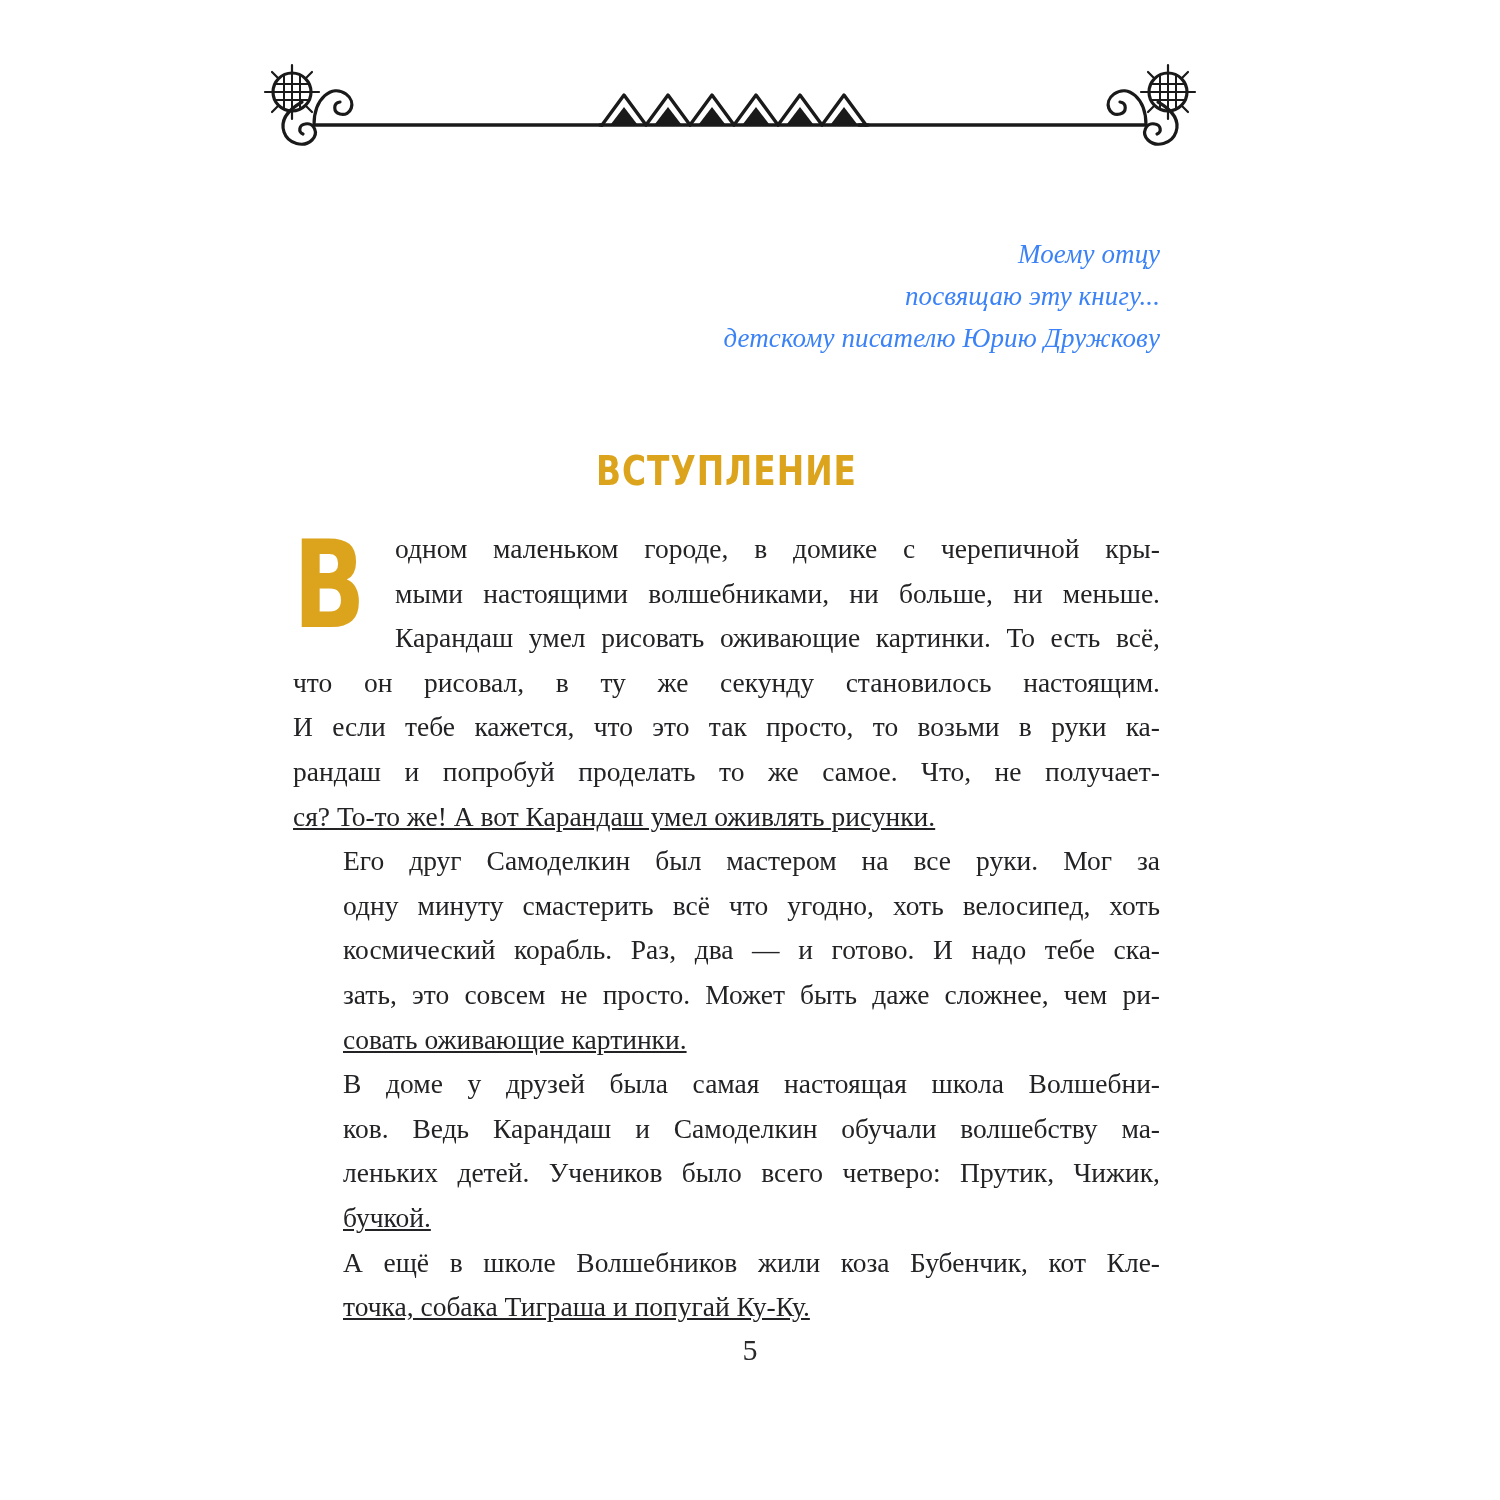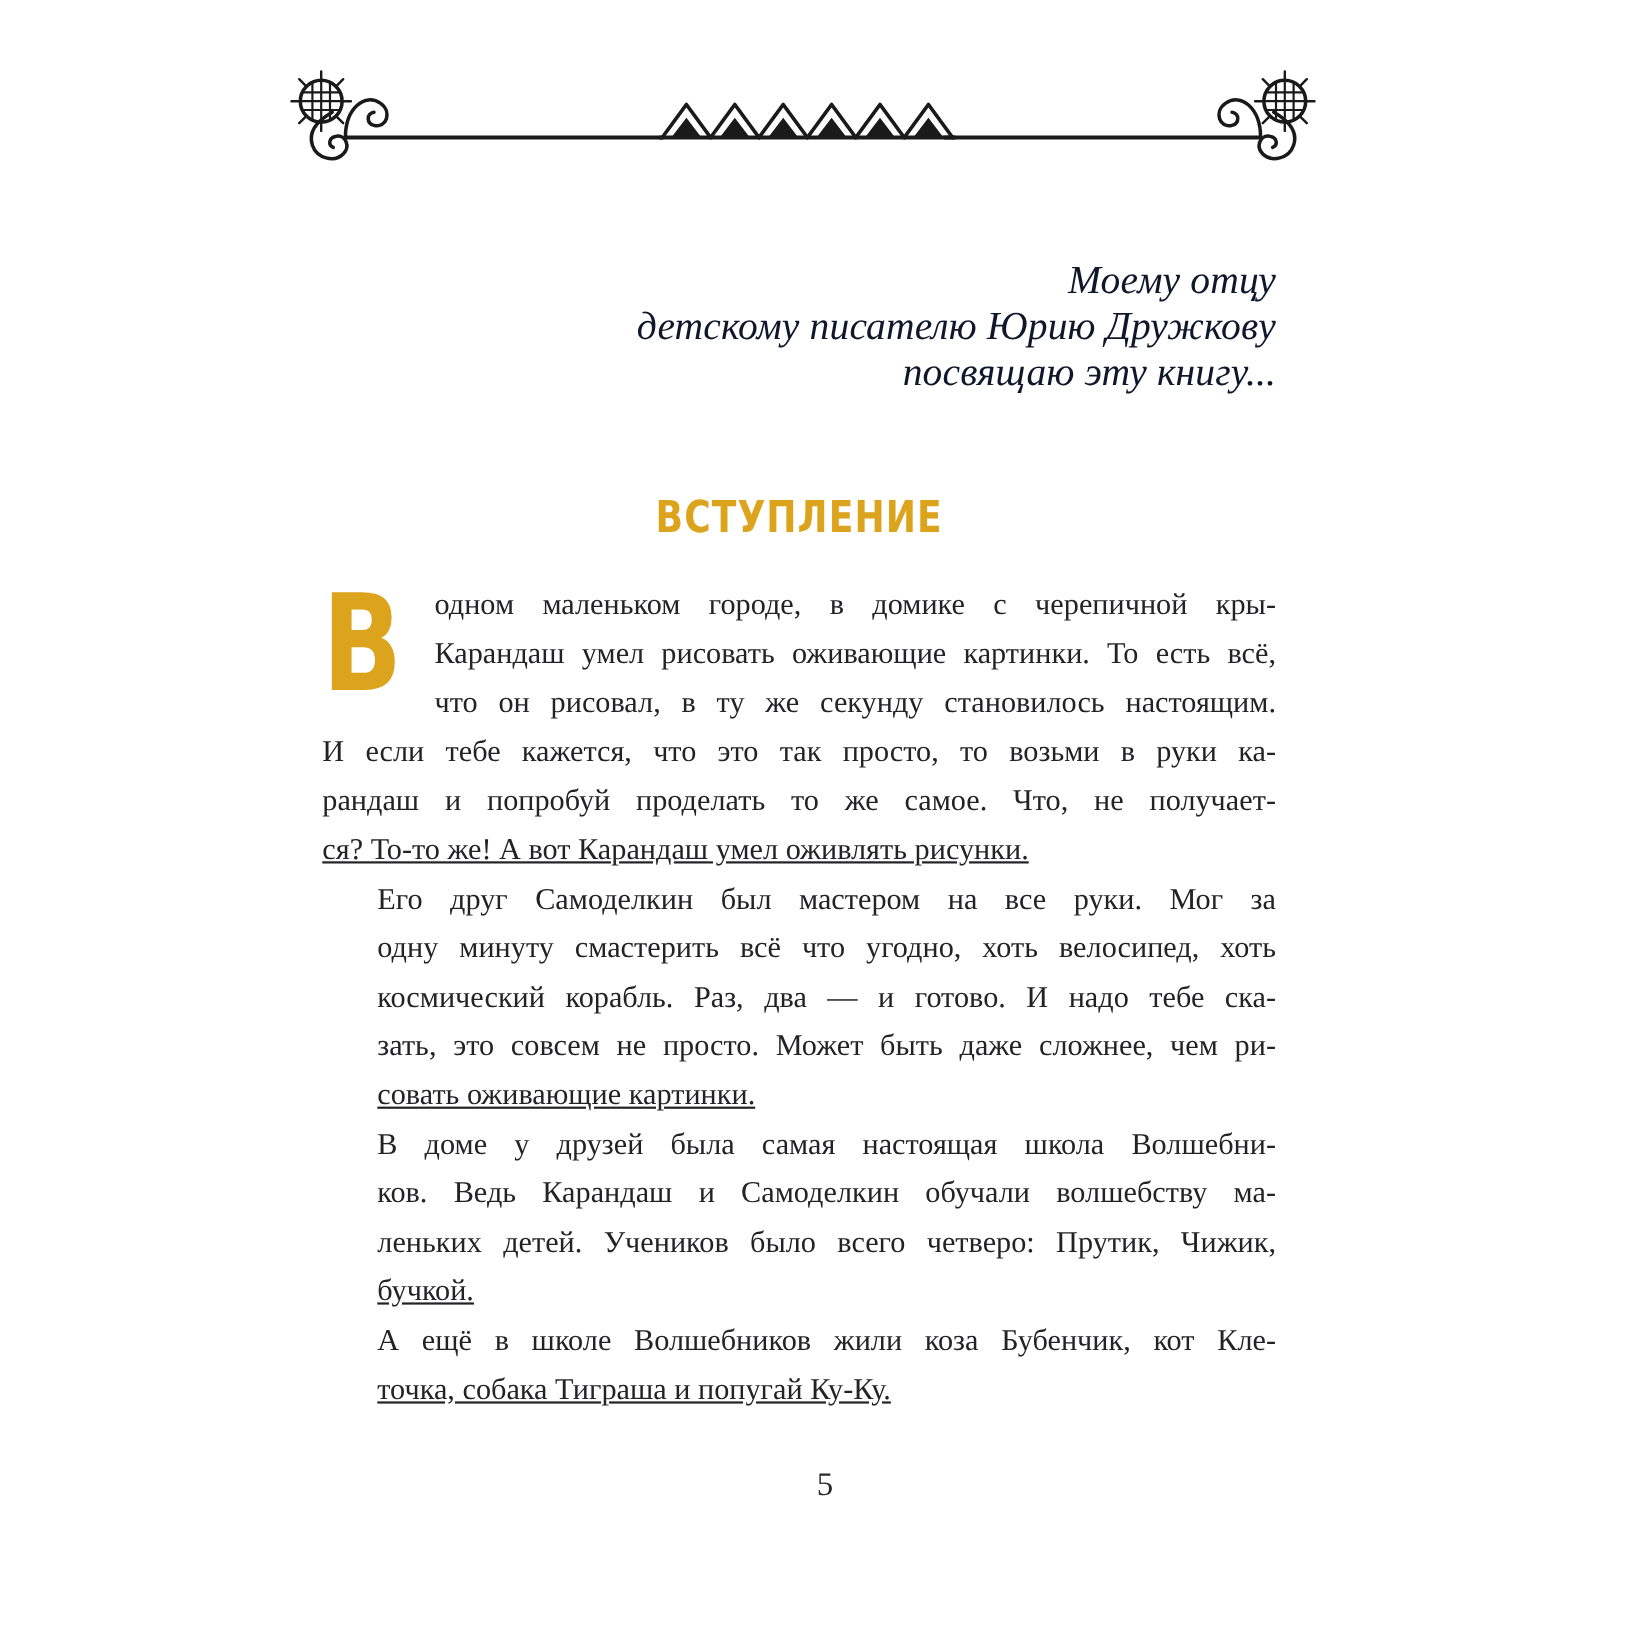--- a/index.html
+++ b/index.html
@@ -37,23 +37,23 @@
   }
 
   
   .dedication {
     position: absolute;
     left: 293px;
     top: 233px;
     width: 867px;
     text-align: right;
     font-style: italic;
-    font-size: 36px;
+    font-size: 27px;
     line-height: 42px;
-    color: #0f172a;
+    color: #3b82f6;
     letter-spacing: 0.1px;
   }
   .dedication div {
     white-space: nowrap;
   }
 
   
   .section-title {
     position: absolute;
     left: 293px;
@@ -177,31 +177,32 @@
         <path d="M481 62 L494 45 L507 62 Z"></path>
         <path d="M525 62 L538 45 L551 62 Z"></path>
         <path d="M569 62 L582 45 L595 62 Z"></path>
       </g>
       <path d="M338 63 L606 63" stroke-width="3.6"></path>
     </svg>
   </div>
 
   <div class="dedication">
     <div>Моему отцу</div>
+    <div>посвящаю эту книгу...</div>
     <div>детскому писателю Юрию Дружкову</div>
-    <div>посвящаю эту книгу...</div>
   </div>
 
   <div class="section-title">ВСТУПЛЕНИЕ</div>
 
   <div class="body-text">
 
     <p class="first">
       <span class="dropcap">В</span>
         <span class="ln hang">одном маленьком городе, в домике с черепичной кры-</span>
+        <span class="ln">мыми настоящими волшебниками, ни больше, ни меньше.</span>
         <span class="ln">Карандаш умел рисовать оживающие картинки. То есть всё,</span>
         <span class="ln">что он рисовал, в ту же секунду становилось настоящим.</span>
         <span class="ln">И если тебе кажется, что это так просто, то возьми в руки ка-</span>
         <span class="ln">рандаш и попробуй проделать то же самое. Что, не получает-</span>
         <span class="ln last">ся? То-то же! А вот Карандаш умел оживлять рисунки.</span>
     </p>
 
     <p>
       <span class="ln indent">Его друг Самоделкин был мастером на все руки. Мог за</span>
         <span class="ln">одну минуту смастерить всё что угодно, хоть велосипед, хоть</span>

